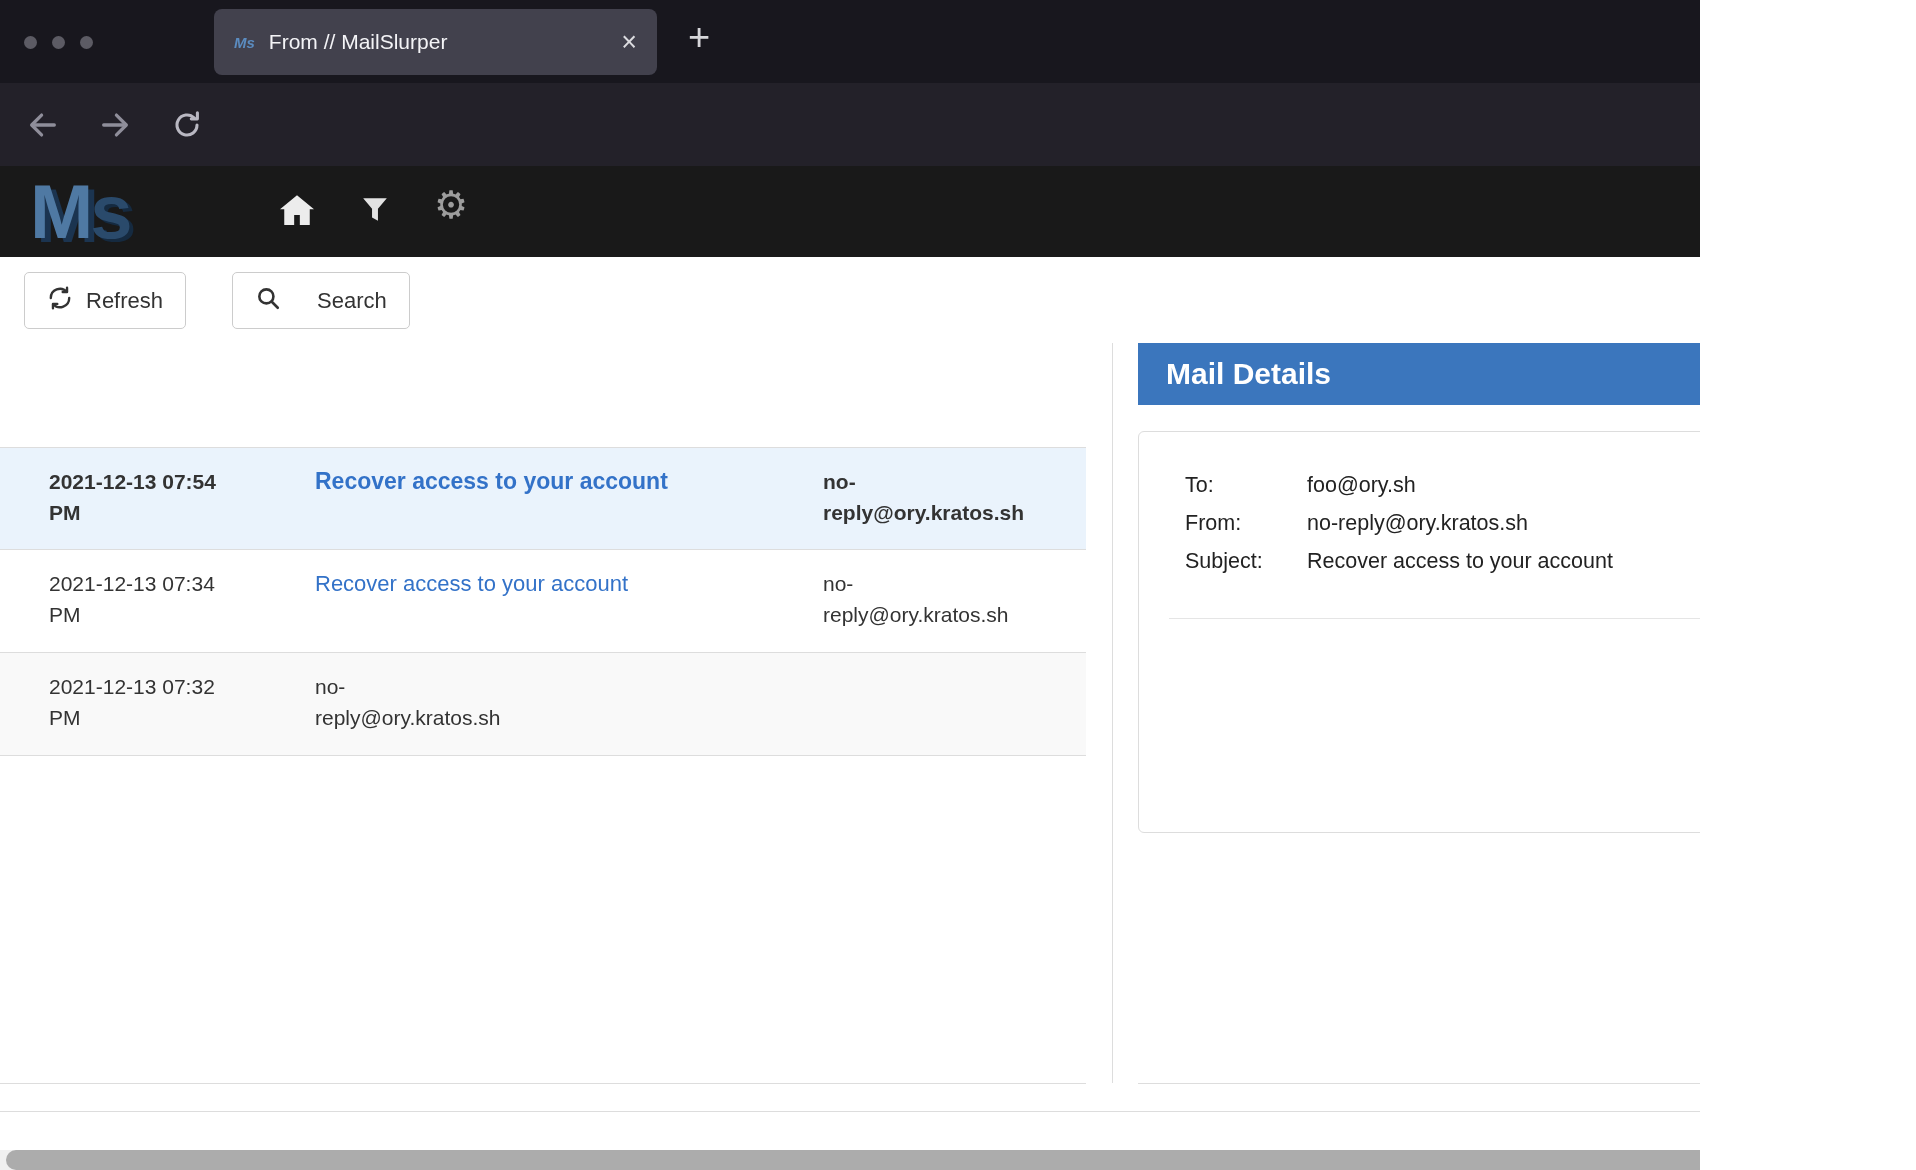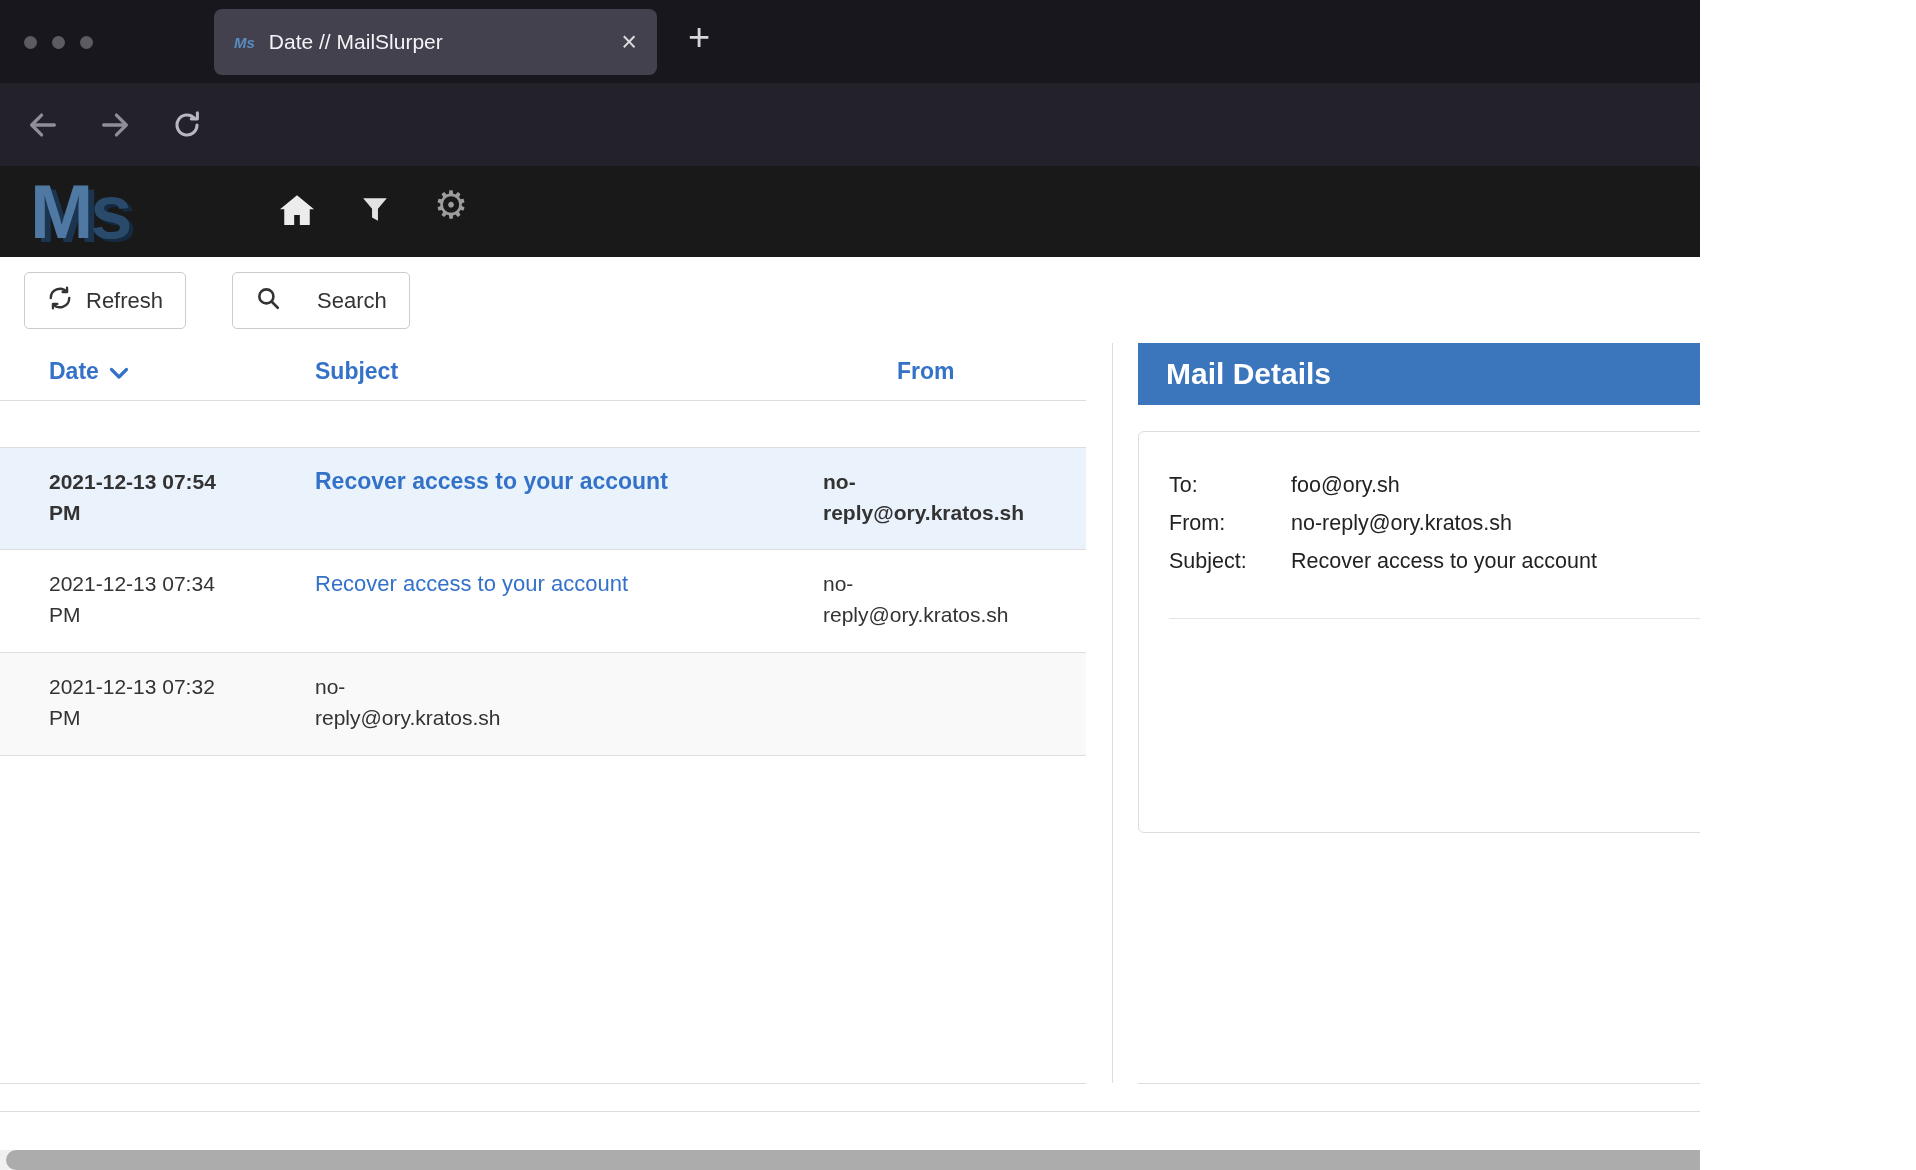--- a/index.html
+++ b/index.html
@@ -81,21 +81,21 @@
   .full-line { position: absolute; left: 0; top: 1111px; width: 1916px; height: 1px; background: #ddd; }
 
   
   .details-header { position: absolute; left: 1138px; top: 343px; width: 778px; height: 62px; background: #3b76bd;
                     color: #fff; display: flex; align-items: center; padding: 0 28px; }
   .details-title { font-size: 30px; font-weight: bold; flex: 1; }
   .ext-icon { display: inline-flex; }
   .details-card { position: absolute; left: 1138px; top: 431px; width: 724px; height: 402px; background: #fff;
                   border: 1px solid #ddd; border-radius: 6px; padding: 34px 30px 0; }
   .meta-row { display: flex; font-size: 21.5px; line-height: 38px; color: #222; }
-  .meta-label { width: 122px; }
+  .meta-label { width: 122px; margin-left: 16px; }
   .card-divider { border: none; border-top: 1px solid #e5e5e5; margin: 38px 0 30px; }
   .mail-body { font-size: 21.5px; line-height: 37px; color: #222; }
   .body-link { color: #3372c8; text-decoration: none; overflow-wrap: anywhere; cursor: pointer; }
 
   
   .scroll-track { position: absolute; left: 0; top: 1150px; width: 1916px; height: 20px; background: #f0f0f0; }
   .scroll-thumb { position: absolute; left: 6px; top: 0; width: 1812px; height: 20px; border-radius: 10px; background: #acacac; }
 </style>
 </head>
 <body>
@@ -103,21 +103,21 @@
 <div class="screen">
 
   <div class="tabstrip">
     <div class="win-dots">
       <span class="win-dot"></span>
       <span class="win-dot"></span>
       <span class="win-dot"></span>
     </div>
     <div class="tab">
       <span class="tab-favicon">Ms</span>
-      <span class="tab-title">Date // MailSlurper</span>
+      <span class="tab-title">From // MailSlurper</span>
       <span class="tab-close">×</span>
     </div>
     <span class="newtab">+</span>
   </div>
 
   <div class="toolbar">
     <span class="nav-icon nav-back">
       <svg width="34" height="34" viewBox="0 0 24 24" fill="none">
           <path d="M20 12H5" stroke="#8f8e9a" stroke-width="2.3" stroke-linecap="round"></path>
           <path d="M11 5l-7 7 7 7" stroke="#8f8e9a" stroke-width="2.3" fill="none" stroke-linecap="round" stroke-linejoin="round"></path>
@@ -183,36 +183,20 @@
   <button class="btn btn-info">
     <span>
       <svg width="30" height="30" viewBox="0 0 24 24">
           <circle cx="12" cy="12" r="10" fill="#3c3c3c"></circle>
           <rect x="10.8" y="10" width="2.4" height="7" fill="#fff"></rect>
           <circle cx="12" cy="6.8" r="1.5" fill="#fff"></circle>
         </svg>
     </span>
   </button>
 
-  <div class="list-header">
-    <div class="hcell h-date">
-      <span>Date</span>
-      <span class="caret">
-        <svg width="20" height="13" viewBox="0 0 20 13" fill="none">
-            <path d="M2.5 2.5L10 10l7.5-7.5" stroke="#3372c8" stroke-width="3.2" stroke-linecap="round" stroke-linejoin="round"></path>
-          </svg>
-      </span>
-    </div>
-    <div class="hcell h-subject">
-      <span>Subject</span>
-    </div>
-    <div class="hcell h-from">
-      <span>From</span>
-    </div>
-  </div>
 
   <div class="mail-rows">
     <div class="mail-row selected">
       <div class="cell cell-date">2021-12-13 07:54 PM</div>
       <div class="cell cell-subject"><a>Recover access to your account</a></div>
       <div class="cell cell-from">no-reply@ory.kratos.sh</div>
     </div>
     <div class="mail-row">
       <div class="cell cell-date">2021-12-13 07:34 PM</div>
       <div class="cell cell-subject"><a>Recover access to your account</a></div>

